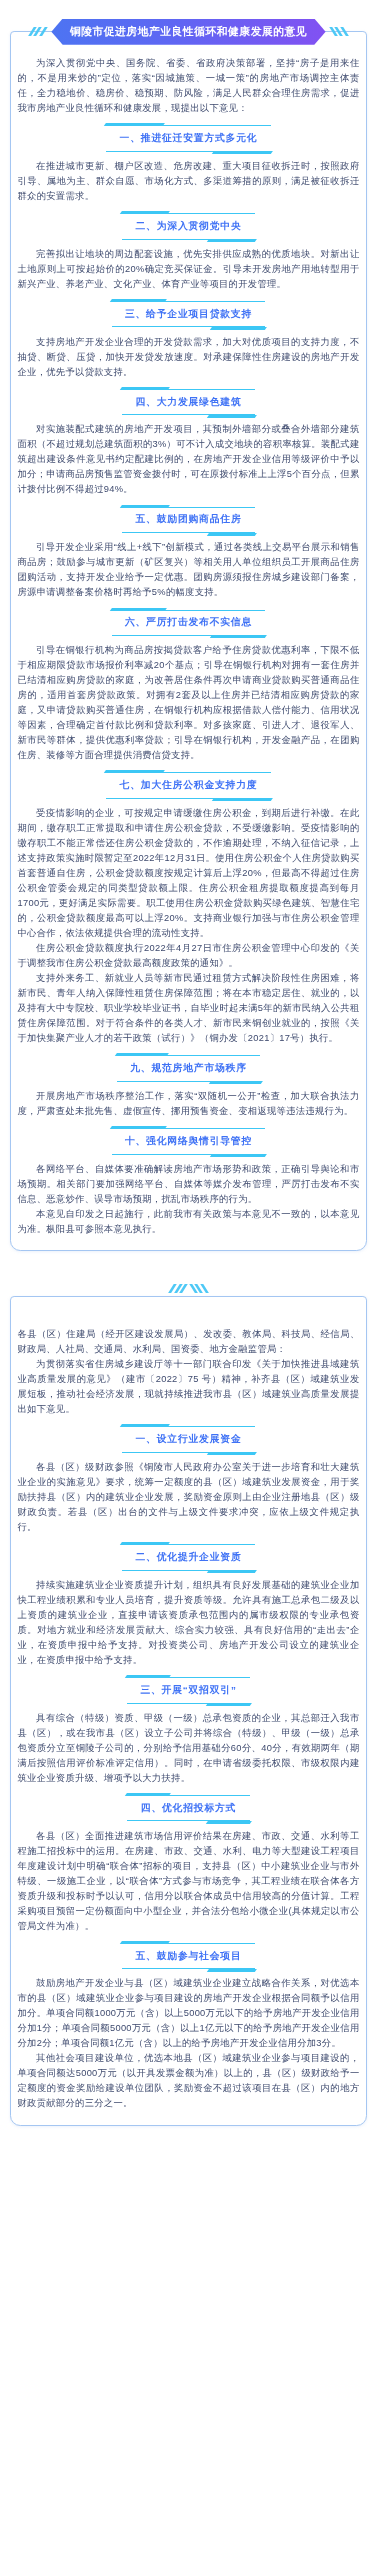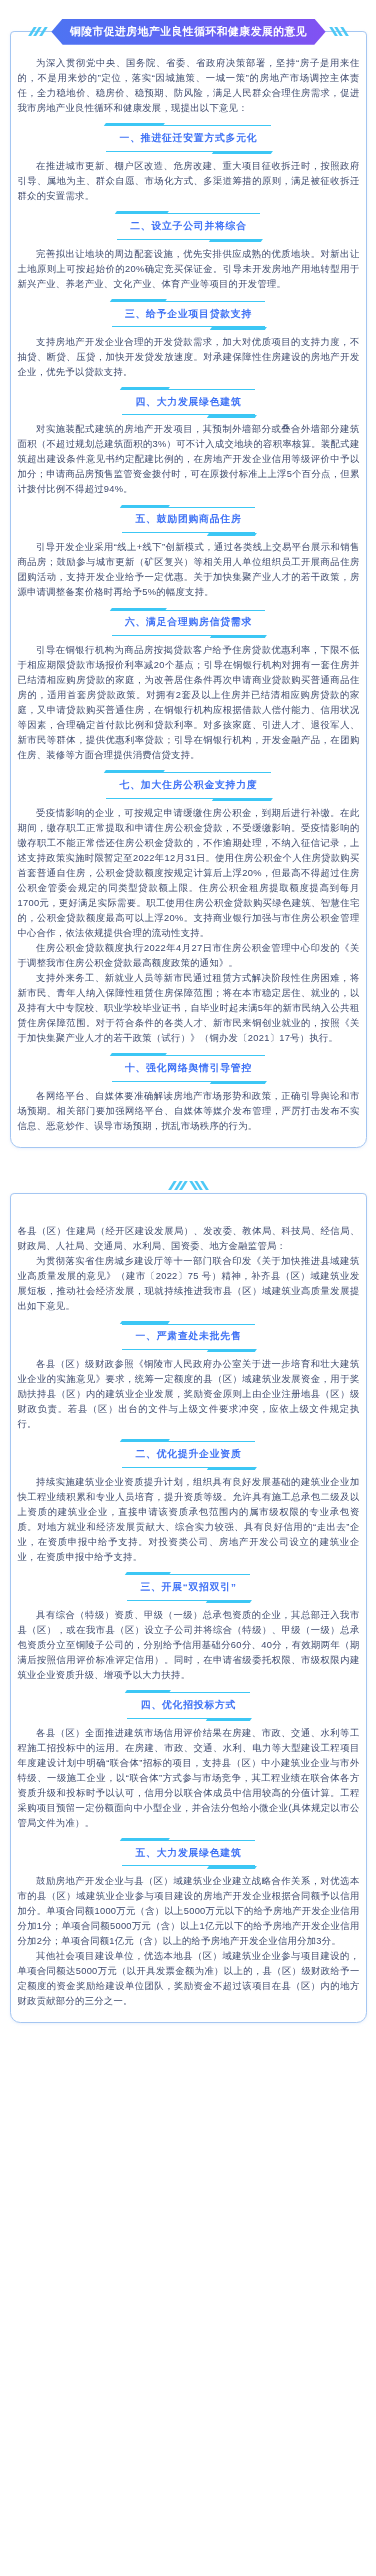--- a/index.html
+++ b/index.html
@@ -133,21 +133,21 @@
           <div class="sec-head">
             <span class="hline hline-top"></span>
             <h2 class="sec-title">一、推进征迁安置方式多元化</h2>
             <span class="hline hline-bottom"></span>
           </div>
           <p class="para">在推进城市更新、棚户区改造、危房改建、重大项目征收拆迁时，按照政府引导、属地为主、群众自愿、市场化方式、多渠道筹措的原则，满足被征收拆迁群众的安置需求。</p>
         </section>
         <section>
           <div class="sec-head">
             <span class="hline hline-top"></span>
-            <h2 class="sec-title">二、设立子公司并将综合</h2>
+            <h2 class="sec-title">二、为深入贯彻党中央</h2>
             <span class="hline hline-bottom"></span>
           </div>
           <p class="para">完善拟出让地块的周边配套设施，优先安排供应成熟的优质地块。对新出让土地原则上可按起始价的20%确定竞买保证金。引导未开发房地产用地转型用于新兴产业、养老产业、文化产业、体育产业等项目的开发管理。</p>
         </section>
         <section>
           <div class="sec-head">
             <span class="hline hline-top"></span>
             <h2 class="sec-title">三、给予企业项目贷款支持</h2>
             <span class="hline hline-bottom"></span>
           </div>
@@ -160,49 +160,58 @@
             <span class="hline hline-bottom"></span>
           </div>
           <p class="para">对实施装配式建筑的房地产开发项目，其预制外墙部分或叠合外墙部分建筑面积（不超过规划总建筑面积的3%）可不计入成交地块的容积率核算。装配式建筑超出建设条件意见书约定配建比例的，在房地产开发企业信用等级评价中予以加分；申请商品房预售监管资金拨付时，可在原拨付标准上上浮5个百分点，但累计拨付比例不得超过94%。</p>
         </section>
         <section>
           <div class="sec-head">
             <span class="hline hline-top"></span>
             <h2 class="sec-title">五、鼓励团购商品住房</h2>
             <span class="hline hline-bottom"></span>
           </div>
-          <p class="para">引导开发企业采用“线上+线下”创新模式，通过各类线上交易平台展示和销售商品房；鼓励参与城市更新（矿区复兴）等相关用人单位组织员工开展商品住房团购活动，支持开发企业给予一定优惠。关于加快集聚产业人才的若干政策，房源申请调整备案价格时再给予5%的幅度支持。</p>
-        </section>
-        <section>
-          <div class="sec-head">
-            <span class="hline hline-top"></span>
-            <h2 class="sec-title">六、满足合理购房信贷需求</h2>
+          <p class="para">引导开发企业采用“线上+线下”创新模式，通过各类线上交易平台展示和销售商品房；鼓励参与城市更新（矿区复兴）等相关用人单位组织员工开展商品住房团购活动，支持开发企业给予一定优惠。团购房源须报住房城乡建设部门备案，房源申请调整备案价格时再给予5%的幅度支持。</p>
+        </section>
+        <section>
+          <div class="sec-head">
+            <span class="hline hline-top"></span>
+            <h2 class="sec-title">六、严厉打击发布不实信息</h2>
             <span class="hline hline-bottom"></span>
           </div>
           <p class="para">引导在铜银行机构为商品房按揭贷款客户给予住房贷款优惠利率，下限不低于相应期限贷款市场报价利率减20个基点；引导在铜银行机构对拥有一套住房并已结清相应购房贷款的家庭，为改善居住条件再次申请商业贷款购买普通商品住房的，适用首套房贷款政策。对拥有2套及以上住房并已结清相应购房贷款的家庭，又申请贷款购买普通住房，在铜银行机构应根据借款人偿付能力、信用状况等因素，合理确定首付款比例和贷款利率。对多孩家庭、引进人才、退役军人、新市民等群体，提供优惠利率贷款；引导在铜银行机构，开发金融产品，在团购住房、装修等方面合理提供消费信贷支持。</p>
         </section>
         <section>
           <div class="sec-head">
             <span class="hline hline-top"></span>
             <h2 class="sec-title">七、加大住房公积金支持力度</h2>
             <span class="hline hline-bottom"></span>
           </div>
           <p class="para">受疫情影响的企业，可按规定申请缓缴住房公积金，到期后进行补缴。在此期间，缴存职工正常提取和申请住房公积金贷款，不受缓缴影响。受疫情影响的缴存职工不能正常偿还住房公积金贷款的，不作逾期处理，不纳入征信记录，上述支持政策实施时限暂定至2022年12月31日。使用住房公积金个人住房贷款购买首套普通自住房，公积金贷款额度按规定计算后上浮20%，但最高不得超过住房公积金管委会规定的同类型贷款额上限。住房公积金租房提取额度提高到每月1700元，更好满足实际需要。职工使用住房公积金贷款购买绿色建筑、智慧住宅的，公积金贷款额度最高可以上浮20%。支持商业银行加强与市住房公积金管理中心合作，依法依规提供合理的流动性支持。</p>
           <p class="para">住房公积金贷款额度执行2022年4月27日市住房公积金管理中心印发的《关于调整我市住房公积金贷款最高额度政策的通知》。</p>
         </section>
         <section>
           <p class="para">支持外来务工、新就业人员等新市民通过租赁方式解决阶段性住房困难，将新市民、青年人纳入保障性租赁住房保障范围；将在本市稳定居住、就业的，以及持有大中专院校、职业学校毕业证书，自毕业时起未满5年的新市民纳入公共租赁住房保障范围。对于符合条件的各类人才、新市民来铜创业就业的，按照《关于加快集聚产业人才的若干政策（试行）》（铜办发〔2021〕17号）执行。</p>
         </section>
         <section>
           <div class="sec-head">
             <span class="hline hline-top"></span>
+            <h2 class="sec-title">九、规范房地产市场秩序</h2>
+            <span class="hline hline-bottom"></span>
+          </div>
+          <p class="para">开展房地产市场秩序整治工作，落实“双随机一公开”检查，加大联合执法力度，严肃查处未批先售、虚假宣传、挪用预售资金、变相返现等违法违规行为。</p>
+        </section>
+        <section>
+          <div class="sec-head">
+            <span class="hline hline-top"></span>
             <h2 class="sec-title">十、强化网络舆情引导管控</h2>
             <span class="hline hline-bottom"></span>
           </div>
           <p class="para">各网络平台、自媒体要准确解读房地产市场形势和政策，正确引导舆论和市场预期。相关部门要加强网络平台、自媒体等媒介发布管理，严厉打击发布不实信息、恶意炒作、误导市场预期，扰乱市场秩序的行为。</p>
+          <p class="para">本意见自印发之日起施行，此前我市有关政策与本意见不一致的，以本意见为准。枞阳县可参照本意见执行。</p>
         </section>
       </div>
   </div>
 
   <div class="card card-2">
     <div class="banner-row">
       <span class="slashes slashes-left">
         <span class="slash"></span>
           <span class="slash"></span>
           <span class="slash"></span>
@@ -212,21 +221,21 @@
           <span class="slash"></span>
           <span class="slash"></span>
       </span>
     </div>
     <p class="para no-indent">各县（区）住建局（经开区建设发展局）、发改委、教体局、科技局、经信局、财政局、人社局、交通局、水利局、国资委、地方金融监管局：</p>
     <p class="para">为贯彻落实省住房城乡建设厅等十一部门联合印发《关于加快推进县域建筑业高质量发展的意见》（建市〔2022〕75 号）精神，补齐县（区）域建筑业发展短板，推动社会经济发展，现就持续推进我市县（区）域建筑业高质量发展提出如下意见。</p>
     <div>
         <section>
           <div class="sec-head">
             <span class="hline hline-top"></span>
-            <h2 class="sec-title">一、严肃查处未批先售</h2>
+            <h2 class="sec-title">一、设立行业发展资金</h2>
             <span class="hline hline-bottom"></span>
           </div>
           <p class="para">各县（区）级财政参照《铜陵市人民政府办公室关于进一步培育和壮大建筑业企业的实施意见》要求，统筹一定额度的县（区）域建筑业发展资金，用于奖励扶持县（区）内的建筑业企业发展，奖励资金原则上由企业注册地县（区）级财政负责。若县（区）出台的文件与上级文件要求冲突，应依上级文件规定执行。</p>
         </section>
         <section>
           <div class="sec-head">
             <span class="hline hline-top"></span>
             <h2 class="sec-title">二、优化提升企业资质</h2>
             <span class="hline hline-bottom"></span>
           </div>
@@ -244,21 +253,21 @@
           <div class="sec-head">
             <span class="hline hline-top"></span>
             <h2 class="sec-title">四、优化招投标方式</h2>
             <span class="hline hline-bottom"></span>
           </div>
           <p class="para">各县（区）全面推进建筑市场信用评价结果在房建、市政、交通、水利等工程施工招投标中的运用。在房建、市政、交通、水利、电力等大型建设工程项目年度建设计划中明确“联合体”招标的项目，支持县（区）中小建筑业企业与市外特级、一级施工企业，以“联合体”方式参与市场竞争，其工程业绩在联合体各方资质升级和投标时予以认可，信用分以联合体成员中信用较高的分值计算。工程采购项目预留一定份额面向中小型企业，并合法分包给小微企业(具体规定以市公管局文件为准）。</p>
         </section>
         <section>
           <div class="sec-head">
             <span class="hline hline-top"></span>
-            <h2 class="sec-title">五、大力发展绿色建筑</h2>
+            <h2 class="sec-title">五、鼓励参与社会项目</h2>
             <span class="hline hline-bottom"></span>
           </div>
           <p class="para">鼓励房地产开发企业与县（区）域建筑业企业建立战略合作关系，对优选本市的县（区）域建筑业企业参与项目建设的房地产开发企业根据合同额予以信用加分。单项合同额1000万元（含）以上5000万元以下的给予房地产开发企业信用分加1分；单项合同额5000万元（含）以上1亿元以下的给予房地产开发企业信用分加2分；单项合同额1亿元（含）以上的给予房地产开发企业信用分加3分。</p>
           <p class="para">其他社会项目建设单位，优选本地县（区）域建筑业企业参与项目建设的，单项合同额达5000万元（以开具发票金额为准）以上的，县（区）级财政给予一定额度的资金奖励给建设单位团队，奖励资金不超过该项目在县（区）内的地方财政贡献部分的三分之一。</p>
         </section>
       </div>
   </div>
 
 </div>
 

